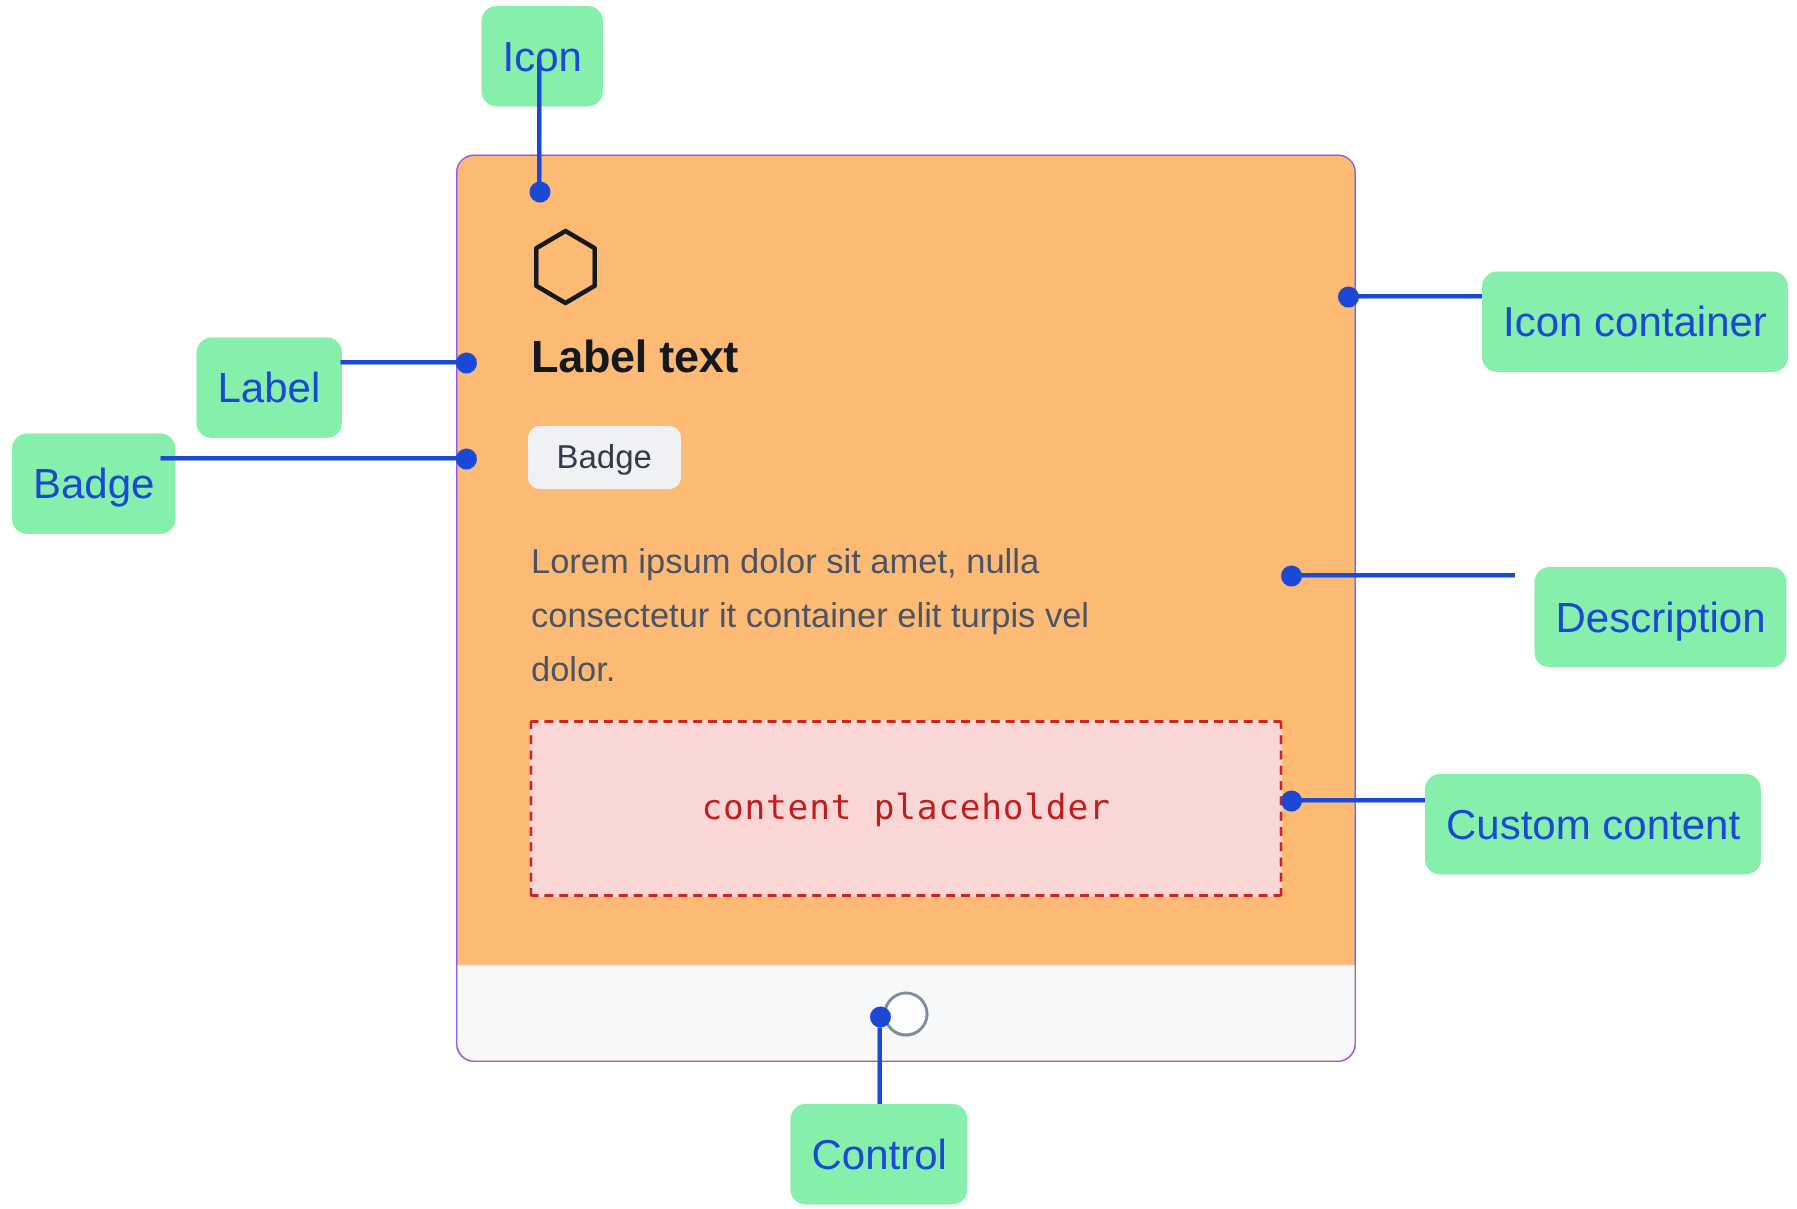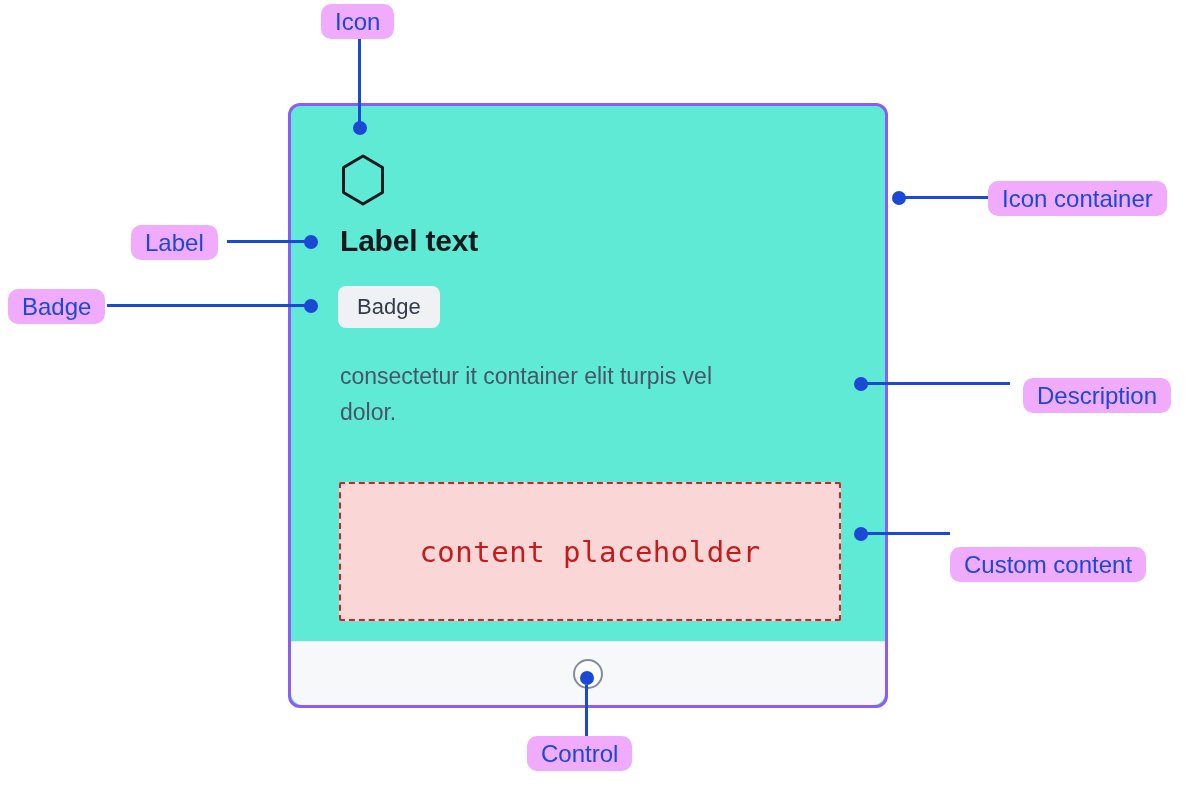--- a/index.html
+++ b/index.html
@@ -5,65 +5,65 @@
   html,body{margin:0;padding:0;background:#ffffff;}
   .stage{
     position:relative;
     width:1198px;height:806px;
     background:#ffffff;
     font-family:"Liberation Sans","DejaVu Sans",sans-serif;
     overflow:hidden;
   }
   
   .card{
-    position:absolute;left:288px;top:103px;width:600px;height:605px;
-    background:#5eead4;border:3px solid #8b5cf6;border-radius:12px;
+    position:absolute;left:304px;top:103px;width:600px;height:605px;
+    background:#fdba74;border:1px solid #8b5cf6;border-radius:12px;
     box-sizing:border-box;
   }
   .hex-icon{position:absolute;left:49px;top:48px;width:46px;height:52px;}
   .card-label{
     position:absolute;left:49px;top:118px;
     font-size:30px;font-weight:700;color:#15191e;line-height:34px;
     letter-spacing:-0.2px;
   }
   .badge{
     position:absolute;left:47px;top:180px;height:42px;
     display:inline-flex;align-items:center;
     padding:0 19px;background:#f0f1f4;border-radius:8px;
     font-size:22px;color:#333b49;
   }
   .desc{
     position:absolute;left:49px;top:252px;width:520px;
     font-size:23px;line-height:36px;color:#4a5466;
   }
   .custom-box{
-    position:absolute;left:48px;top:376px;width:502px;height:139px;
+    position:absolute;left:48px;top:376px;width:502px;height:118px;
     background:#fad7d6;border:2px dashed #cf2323;border-radius:2px;
     box-sizing:border-box;
     display:flex;align-items:center;justify-content:center;
     font-family:"DejaVu Sans Mono","Liberation Mono",monospace;
-    font-size:29px;color:#c11d1d;letter-spacing:0.5px;
+    font-size:23px;color:#c11d1d;letter-spacing:0.5px;
   }
   .card-footer{
     position:absolute;left:0;right:0;bottom:0;height:63px;
     background:#f7f8f9;border-top:1px solid #e4e6ea;
     border-radius:0 0 12px 12px;
   }
   .control-circle{
     position:absolute;left:50%;top:50%;width:30px;height:30px;
     margin:-15px 0 0 -15px;border-radius:50%;
     border:2px solid #828b9a;background:#fdfdfe;box-sizing:border-box;
   }
   
   .pill{
     position:absolute;
     display:inline-flex;align-items:center;
-    padding:4px 14px;border-radius:10px;
-    background:#f0abfc;color:#1c49d4;
-    font-size:24px;font-weight:500;line-height:27px;white-space:nowrap;
+    padding:20px 14px;border-radius:10px;
+    background:#86efac;color:#1c49d4;
+    font-size:28px;font-weight:500;line-height:27px;white-space:nowrap;
   }
   .dot{
     position:absolute;width:14px;height:14px;border-radius:50%;
     background:#1c49d4;
   }
   .hline{position:absolute;height:3px;background:#1c49d4;}
   .vline{position:absolute;width:3px;background:#1c49d4;}
 </style>
 </head>
 <body>
@@ -74,20 +74,21 @@
 
     <svg class="hex-icon" viewBox="0 0 46 52">
       <path d="M23 2 L42.5 13.5 L42.5 38.5 L23 50 L3.5 38.5 L3.5 13.5 Z" fill="none" stroke="#15191e" stroke-width="3" stroke-linejoin="round"></path>
     </svg>
 
     <div class="card-label">Label text</div>
 
     <div class="badge">Badge</div>
 
     <div class="desc">
+      <div>Lorem ipsum dolor sit amet, nulla</div>
       <div>consectetur it container elit turpis vel</div>
       <div>dolor.</div>
     </div>
 
     <div class="custom-box">content placeholder</div>
 
     <div class="card-footer">
       <div class="control-circle"></div>
     </div>
   </div>
@@ -107,19 +108,19 @@
   <div class="dot" style="left:892px;top:191px;"></div>
   <div class="hline" style="left:899px;top:196px;width:89px;"></div>
   <div class="pill" style="left:988px;top:181px;">Icon container</div>
 
   <div class="dot" style="left:854px;top:377px;"></div>
   <div class="hline" style="left:861px;top:382px;width:149px;"></div>
   <div class="pill" style="left:1010px;top:378px;margin-left:13px;">Description</div>
 
   <div class="dot" style="left:854px;top:527px;"></div>
   <div class="hline" style="left:861px;top:532px;width:89px;"></div>
-  <div class="pill" style="left:950px;top:516px;margin-top:31px;">Custom content</div>
+  <div class="pill" style="left:950px;top:516px;">Custom content</div>
 
   <div class="dot" style="left:580px;top:671px;"></div>
   <div class="vline" style="left:585px;top:685px;height:77px;"></div>
   <div class="pill" style="left:527px;top:736px;text-align:right;">Control</div>
 
 </div>
 
 </body></html>

